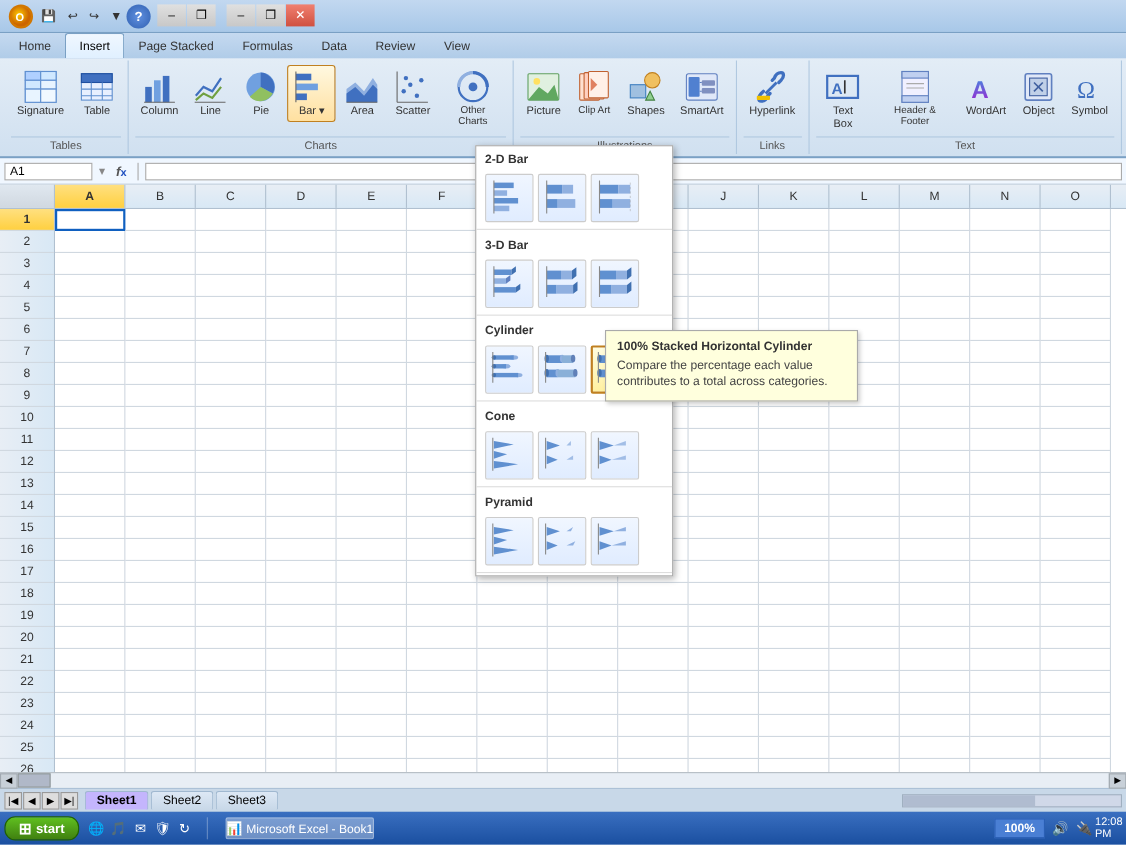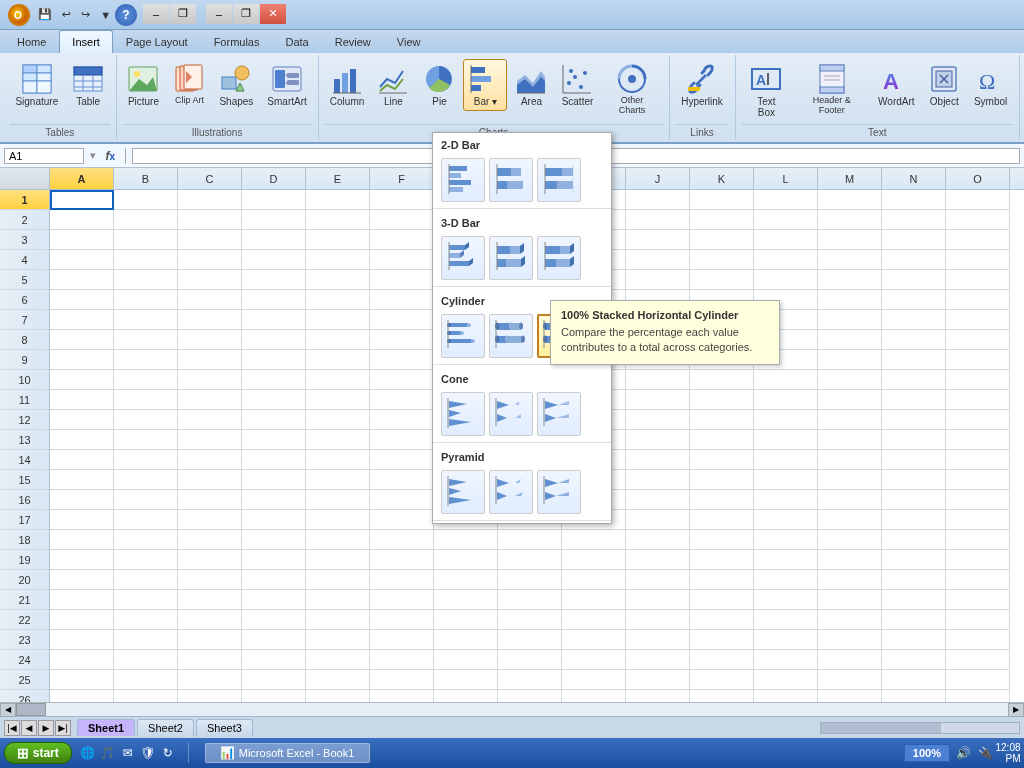--- a/index.html
+++ b/index.html
@@ -79,21 +79,21 @@
     .zoom-bar { display: flex; align-items: center; gap: 4px; }
     .zoom-slider { width: 60px; height: 6px; background: #aaa; border-radius: 3px; position: relative; }
     .zoom-slider-thumb { width: 10px; height: 10px; background: white; border: 1px solid #888; border-radius: 50%; position: absolute; top: -2px; left: 50%; transform: translateX(-50%); cursor: pointer; }
     .view-btns { display: flex; gap: 2px; }
     .view-btn { width: 20px; height: 16px; background: #ddd; border: 1px solid #aaa; font-size: 10px; cursor: pointer; display: flex; align-items: center; justify-content: center; }
 
     
     .taskbar { height: 30px; background: linear-gradient(to bottom, #3a6fc0, #1a4fa0); display: flex; align-items: center; padding: 0 4px; gap: 4px; position: fixed; bottom: 0; width: 1024px; }
     .start-btn { background: linear-gradient(to bottom, #60c020, #408010); border: 1px solid #206000; color: white; padding: 2px 12px; border-radius: 10px; font-weight: bold; font-size: 12px; cursor: pointer; display: flex; align-items: center; gap: 4px; }
     .taskbar-items { display: flex; gap: 4px; flex: 1; margin-left: 8px; }
-    .taskbar-item { background: rgba(255,255,255,0.2); border: 1px solid rgba(255,255,255,0.3); color: white; padding: 2px 15px; font-size: 11px; cursor: pointer; border-radius: 2px; white-space: nowrap; }
+    .taskbar-item { background: rgba(255,255,255,0.2); border: 1px solid rgba(255,255,255,0.3); color: white; padding: 2px 0; font-size: 11px; cursor: pointer; border-radius: 2px; white-space: nowrap; }
     .taskbar-item.active { background: rgba(255,255,255,0.35); }
     .taskbar-tray { display: flex; align-items: center; gap: 6px; margin-right: 4px; }
     .tray-icon { width: 16px; height: 16px; display: flex; align-items: center; justify-content: center; font-size: 12px; color: white; cursor: pointer; }
     .bar-dropdown { position: absolute; top: 132px; left: 432px; width: 180px; background: white; border: 1px solid #aaa; box-shadow: 2px 2px 6px rgba(0,0,0,0.3); z-index: 200; }
     .dropdown-section-title { font-size: 11px; font-weight: bold; color: #333; padding: 6px 8px 3px; }
     .dropdown-chart-row { display: flex; gap: 4px; padding: 4px 8px; }
     .chart-icon-btn { width: 44px; height: 44px; border: 1px solid #ccc; background: linear-gradient(to bottom, #f0f6ff, #e0ecff); cursor: pointer; display: flex; align-items: center; justify-content: center; border-radius: 2px; position: relative; }
     .chart-icon-btn.selected { border: 2px solid #c08020; background: linear-gradient(to bottom, #fffde0, #fff0a0); }
     .dropdown-divider { border: none; border-top: 1px solid #ddd; margin: 2px 0; }
     .all-charts-btn { display: flex; align-items: center; gap: 6px; padding: 6px 8px; cursor: pointer; font-size: 11px; color: #333; }
@@ -147,21 +147,21 @@
       <button class="win-btn minimize">–</button>
       <button class="win-btn restore">❐</button>
       <button class="win-btn close">✕</button>
     </div>
   </div>
 
   <div class="ribbon">
     <div class="ribbon-tabs">
       <div class="ribbon-tab">Home</div>
       <div class="ribbon-tab active">Insert</div>
-      <div class="ribbon-tab">Page Layout</div>
+      <div class="ribbon-tab">Page Stacked</div>
       <div class="ribbon-tab">Formulas</div>
       <div class="ribbon-tab">Data</div>
       <div class="ribbon-tab">Review</div>
       <div class="ribbon-tab">View</div>
     </div>
 
     <div class="ribbon-content">
 
       <div class="ribbon-group">
         <div class="ribbon-group-items">
@@ -189,70 +189,20 @@
                 <line x1="2" y1="18" x2="30" y2="18" stroke="#6090d0" stroke-width="1"></line>
                 <line x1="2" y1="24" x2="30" y2="24" stroke="#6090d0" stroke-width="1"></line>
               </svg>
             </div>
             <div class="ribbon-btn-label">Table</div>
           </div>
         </div>
         <div class="ribbon-group-label">Tables</div>
       </div>
 
-      <div class="ribbon-group">
-        <div class="ribbon-group-items">
-          <div class="ribbon-btn">
-            <div class="ribbon-btn-icon">
-              <svg width="32" height="32" viewBox="0 0 32 32">
-                <rect x="2" y="4" width="28" height="24" fill="#e0f0e0" stroke="#60a060" stroke-width="1" rx="1"></rect>
-                <circle cx="10" cy="11" r="3" fill="#ffe060"></circle>
-                <polygon points="2,28 12,16 20,22 26,14 30,28" fill="#60a860"></polygon>
-              </svg>
-            </div>
-            <div class="ribbon-btn-label">Picture</div>
-          </div>
-          <div class="ribbon-btn">
-            <div class="ribbon-btn-icon">
-              <svg width="32" height="32" viewBox="0 0 32 32">
-                <rect x="3" y="4" width="18" height="24" fill="#ffe0d0" stroke="#c06030" stroke-width="1" rx="1"></rect>
-                <rect x="7" y="3" width="18" height="24" fill="#ffd0c0" stroke="#c06030" stroke-width="1" rx="1"></rect>
-                <rect x="11" y="2" width="18" height="24" fill="#fff0e8" stroke="#c06030" stroke-width="1" rx="1"></rect>
-                <polygon points="13,8 19,14 13,20" fill="#e08060"></polygon>
-              </svg>
-            </div>
-            <div class="ribbon-btn-label" style="font-size:9px;">Clip Art</div>
-          </div>
-          <div class="ribbon-btn">
-            <div class="ribbon-btn-icon">
-              <svg width="32" height="32" viewBox="0 0 32 32">
-                <rect x="2" y="14" width="14" height="12" fill="#a0c0e0" stroke="#4080c0" stroke-width="1"></rect>
-                <circle cx="22" cy="10" r="7" fill="#f0c060" stroke="#c08020" stroke-width="1"></circle>
-                <polygon points="16,28 24,28 20,20" fill="#90d090" stroke="#408040" stroke-width="1"></polygon>
-              </svg>
-            </div>
-            <div class="ribbon-btn-label">Shapes</div>
-          </div>
-          <div class="ribbon-btn">
-            <div class="ribbon-btn-icon">
-              <svg width="32" height="32" viewBox="0 0 32 32">
-                <rect x="2" y="4" width="28" height="24" fill="#e0e8f8" stroke="#6080c0" stroke-width="1" rx="2"></rect>
-                <rect x="4" y="7" width="10" height="18" fill="#5080d0" rx="1"></rect>
-                <rect x="16" y="10" width="12" height="5" fill="#8090c0" rx="1"></rect>
-                <rect x="16" y="17" width="12" height="5" fill="#8090c0" rx="1"></rect>
-                <line x1="14" y1="12" x2="16" y2="12" stroke="#6080c0" stroke-width="1"></line>
-                <line x1="14" y1="20" x2="16" y2="20" stroke="#6080c0" stroke-width="1"></line>
-              </svg>
-            </div>
-            <div class="ribbon-btn-label">SmartArt</div>
-          </div>
-        </div>
-        <div class="ribbon-group-label">Illustrations</div>
-      </div>
-
       <div class="ribbon-group" style="min-width: 220px;">
         <div class="ribbon-group-items">
           <div class="ribbon-btn">
             <div class="ribbon-btn-icon">
               <svg width="32" height="32" viewBox="0 0 32 32">
                 <rect x="3" y="16" width="6" height="14" fill="#4070c0"></rect>
                 <rect x="11" y="10" width="6" height="20" fill="#70a0e0"></rect>
                 <rect x="19" y="6" width="6" height="24" fill="#4070c0"></rect>
                 <line x1="2" y1="30" x2="30" y2="30" stroke="#666" stroke-width="1"></line>
               </svg>
@@ -320,20 +270,70 @@
                 <circle cx="16" cy="16" r="13" fill="none" stroke="#4070c0" stroke-width="2"></circle>
                 <path d="M16,3 A13,13 0 0,1 29,16" fill="none" stroke="#4070c0" stroke-width="3"></path>
                 <path d="M3,16 A13,13 0 0,1 16,3" fill="none" stroke="#90b0e0" stroke-width="3"></path>
                 <circle cx="16" cy="16" r="4" fill="#4070c0"></circle>
               </svg>
             </div>
             <div class="ribbon-btn-label" style="font-size:9px;">Other Charts</div>
           </div>
         </div>
         <div class="ribbon-group-label">Charts</div>
+      </div>
+
+      <div class="ribbon-group">
+        <div class="ribbon-group-items">
+          <div class="ribbon-btn">
+            <div class="ribbon-btn-icon">
+              <svg width="32" height="32" viewBox="0 0 32 32">
+                <rect x="2" y="4" width="28" height="24" fill="#e0f0e0" stroke="#60a060" stroke-width="1" rx="1"></rect>
+                <circle cx="10" cy="11" r="3" fill="#ffe060"></circle>
+                <polygon points="2,28 12,16 20,22 26,14 30,28" fill="#60a860"></polygon>
+              </svg>
+            </div>
+            <div class="ribbon-btn-label">Picture</div>
+          </div>
+          <div class="ribbon-btn">
+            <div class="ribbon-btn-icon">
+              <svg width="32" height="32" viewBox="0 0 32 32">
+                <rect x="3" y="4" width="18" height="24" fill="#ffe0d0" stroke="#c06030" stroke-width="1" rx="1"></rect>
+                <rect x="7" y="3" width="18" height="24" fill="#ffd0c0" stroke="#c06030" stroke-width="1" rx="1"></rect>
+                <rect x="11" y="2" width="18" height="24" fill="#fff0e8" stroke="#c06030" stroke-width="1" rx="1"></rect>
+                <polygon points="13,8 19,14 13,20" fill="#e08060"></polygon>
+              </svg>
+            </div>
+            <div class="ribbon-btn-label" style="font-size:9px;">Clip Art</div>
+          </div>
+          <div class="ribbon-btn">
+            <div class="ribbon-btn-icon">
+              <svg width="32" height="32" viewBox="0 0 32 32">
+                <rect x="2" y="14" width="14" height="12" fill="#a0c0e0" stroke="#4080c0" stroke-width="1"></rect>
+                <circle cx="22" cy="10" r="7" fill="#f0c060" stroke="#c08020" stroke-width="1"></circle>
+                <polygon points="16,28 24,28 20,20" fill="#90d090" stroke="#408040" stroke-width="1"></polygon>
+              </svg>
+            </div>
+            <div class="ribbon-btn-label">Shapes</div>
+          </div>
+          <div class="ribbon-btn">
+            <div class="ribbon-btn-icon">
+              <svg width="32" height="32" viewBox="0 0 32 32">
+                <rect x="2" y="4" width="28" height="24" fill="#e0e8f8" stroke="#6080c0" stroke-width="1" rx="2"></rect>
+                <rect x="4" y="7" width="10" height="18" fill="#5080d0" rx="1"></rect>
+                <rect x="16" y="10" width="12" height="5" fill="#8090c0" rx="1"></rect>
+                <rect x="16" y="17" width="12" height="5" fill="#8090c0" rx="1"></rect>
+                <line x1="14" y1="12" x2="16" y2="12" stroke="#6080c0" stroke-width="1"></line>
+                <line x1="14" y1="20" x2="16" y2="20" stroke="#6080c0" stroke-width="1"></line>
+              </svg>
+            </div>
+            <div class="ribbon-btn-label">SmartArt</div>
+          </div>
+        </div>
+        <div class="ribbon-group-label">Illustrations</div>
       </div>
 
       <div class="ribbon-group">
         <div class="ribbon-group-items">
           <div class="ribbon-btn">
             <div class="ribbon-btn-icon">
               <svg width="32" height="32" viewBox="0 0 32 32">
                 <path d="M8,20 L6,22 C3,25 3,29 6,29 C9,29 11,27 12,24 L14,22" fill="none" stroke="#4070c0" stroke-width="3" stroke-linecap="round"></path>
                 <path d="M22,12 L24,10 C27,7 27,3 24,3 C21,3 19,5 18,8 L16,10" fill="none" stroke="#4070c0" stroke-width="3" stroke-linecap="round"></path>
                 <line x1="10" y1="22" x2="20" y2="12" stroke="#4070c0" stroke-width="2.5"></line>
@@ -1173,18 +1173,18 @@
       <div class="taskbar-item active">
         <span style="font-size:12px;">📊</span>
         <span>Microsoft Excel - Book1</span>
       </div>
     </div>
     <div class="taskbar-tray">
       <div style="background:#4a7fd4; border: 1px solid #2a5fb4; padding: 2px 8px; color:white; font-size:11px; font-weight:bold;">100%</div>
       <div class="tray-icon">🔊</div>
       <div class="tray-icon">🔌</div>
       <div class="tray-icon">
-        <span style="font-size:10px;text-align:right;">12:08 PM</span>
+        <span style="font-size:10px;">12:08 PM</span>
       </div>
     </div>
   </div>
 
 </div>
 
 </body></html>

